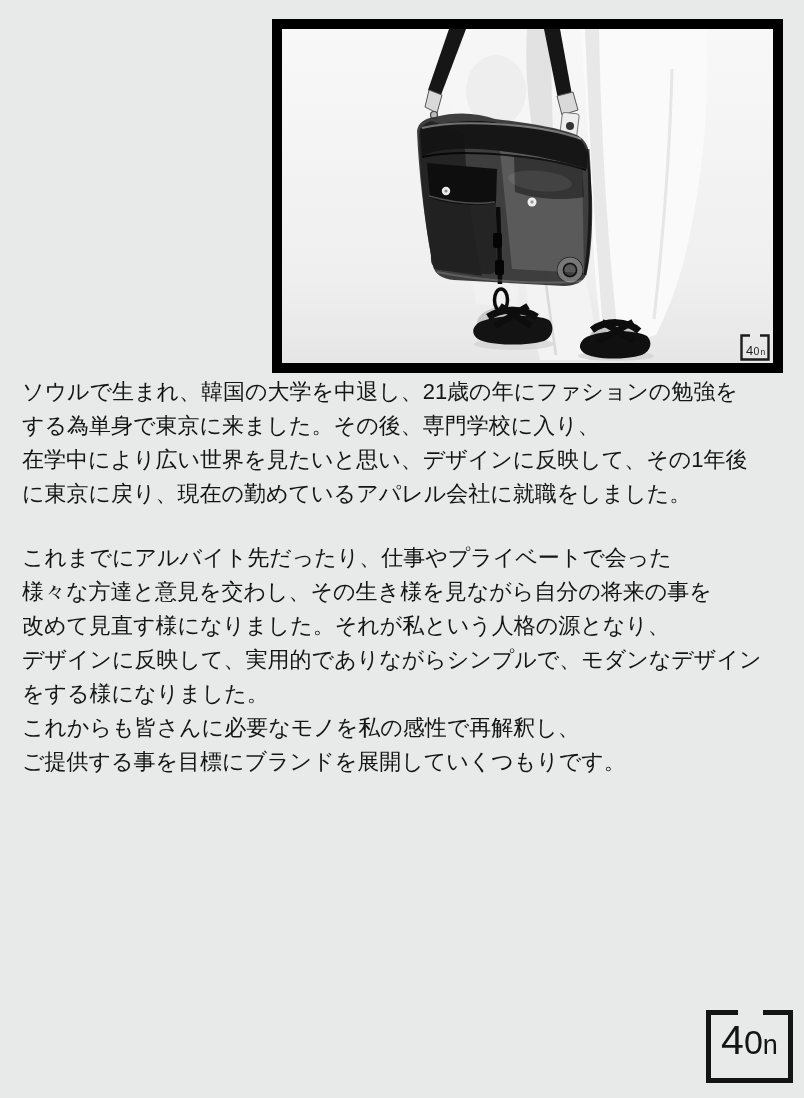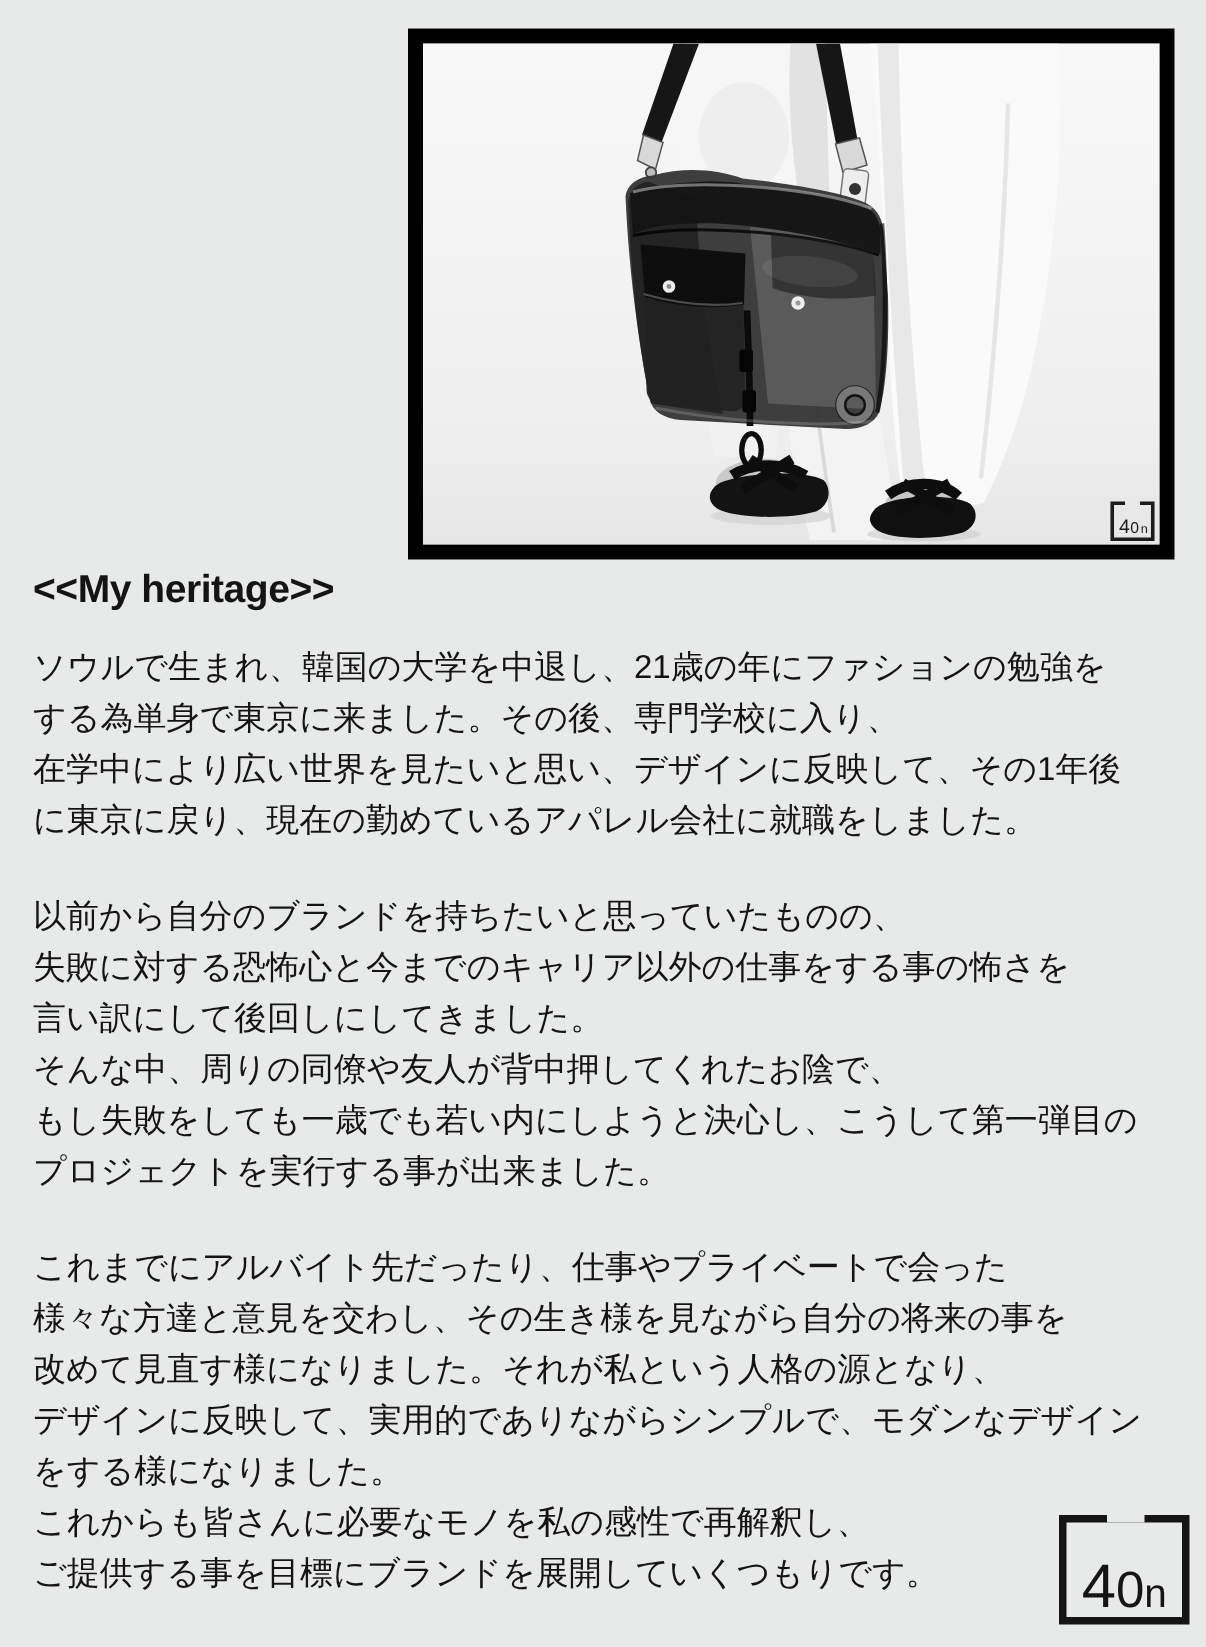--- a/index.html
+++ b/index.html
@@ -55,21 +55,21 @@
   }
   .brand-logo .top-gap {
     position: absolute;
     top: -5px; left: 50%;
     width: 25px; height: 5px;
     margin-left: -12px;
     background: #e8eae9;
   }
   .brand-logo .logo-text {
     position: absolute;
-    left: 50%; bottom: 0;
+    left: 50%; bottom: 17px;
     transform: translateX(-50%);
     white-space: nowrap;
     line-height: 1;
     color: #141414;
     font-weight: 500;
   }
   .logo-text .c1 { font-size: 41px; }
   .logo-text .c2 { font-size: 34px; }
   .logo-text .c3 { font-size: 27px; }
 </style>
@@ -179,31 +179,24 @@
     <g transform="translate(458,305)">
       <path d="M 10 1.5 L 1.5 1.5 L 1.5 25.5 L 28.5 25.5 L 28.5 1.5 L 20 1.5" stroke="#1c1c1c" stroke-width="2.4" fill="none"></path>
       <text x="6" y="21" font-size="13" fill="#1c1c1c">4</text>
       <text x="13.5" y="21" font-size="10.5" fill="#1c1c1c">0</text>
       <text x="20.5" y="21" font-size="8.5" fill="#1c1c1c">n</text>
     </g>
   </svg>
 </div>
 
 <div class="article">
-  <h1 class="article-heading">&lt;&lt;My heritage&gt;&gt;</h1>
   <p class="para">ソウルで生まれ、韓国の大学を中退し、21歳の年にファションの勉強を
 する為単身で東京に来ました。その後、専門学校に入り、
 在学中により広い世界を見たいと思い、デザインに反映して、その1年後
 に東京に戻り、現在の勤めているアパレル会社に就職をしました。</p>
-  <p class="para">以前から自分のブランドを持ちたいと思っていたものの、
-失敗に対する恐怖心と今までのキャリア以外の仕事をする事の怖さを
-言い訳にして後回しにしてきました。
-そんな中、周りの同僚や友人が背中押してくれたお陰で、
-もし失敗をしても一歳でも若い内にしようと決心し、こうして第一弾目の
-プロジェクトを実行する事が出来ました。</p>
   <p class="para">これまでにアルバイト先だったり、仕事やプライベートで会った
 様々な方達と意見を交わし、その生き様を見ながら自分の将来の事を
 改めて見直す様になりました。それが私という人格の源となり、
 デザインに反映して、実用的でありながらシンプルで、モダンなデザイン
 をする様になりました。
 これからも皆さんに必要なモノを私の感性で再解釈し、
 ご提供する事を目標にブランドを展開していくつもりです。</p>
 </div>
 
 <div class="brand-logo">

